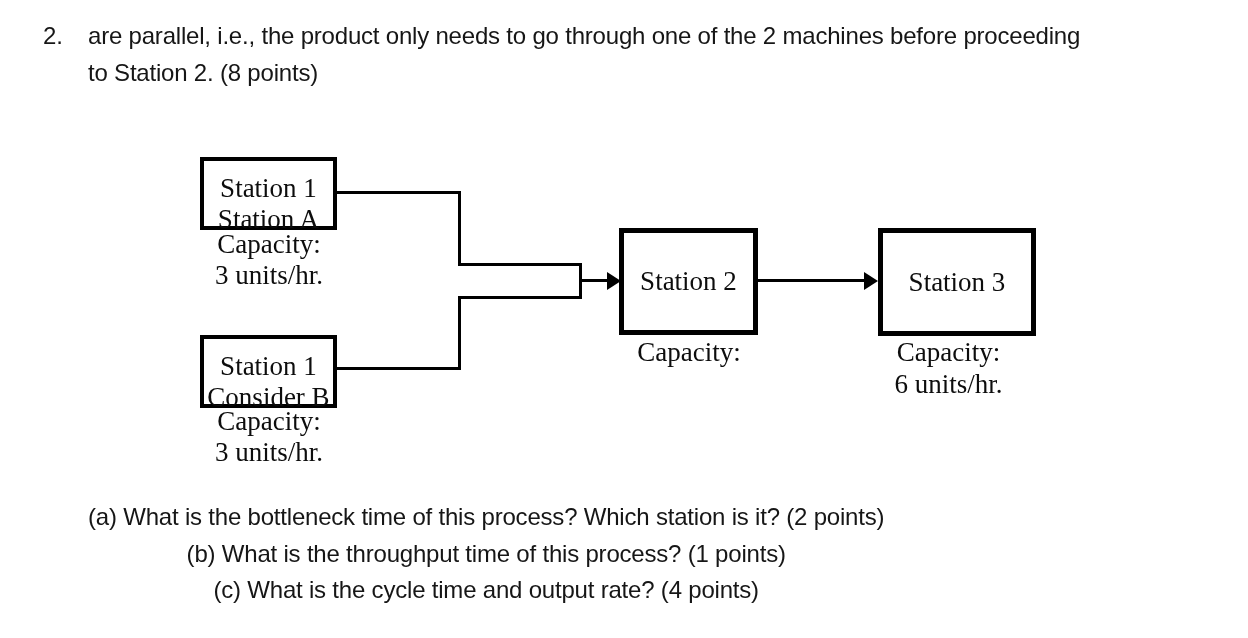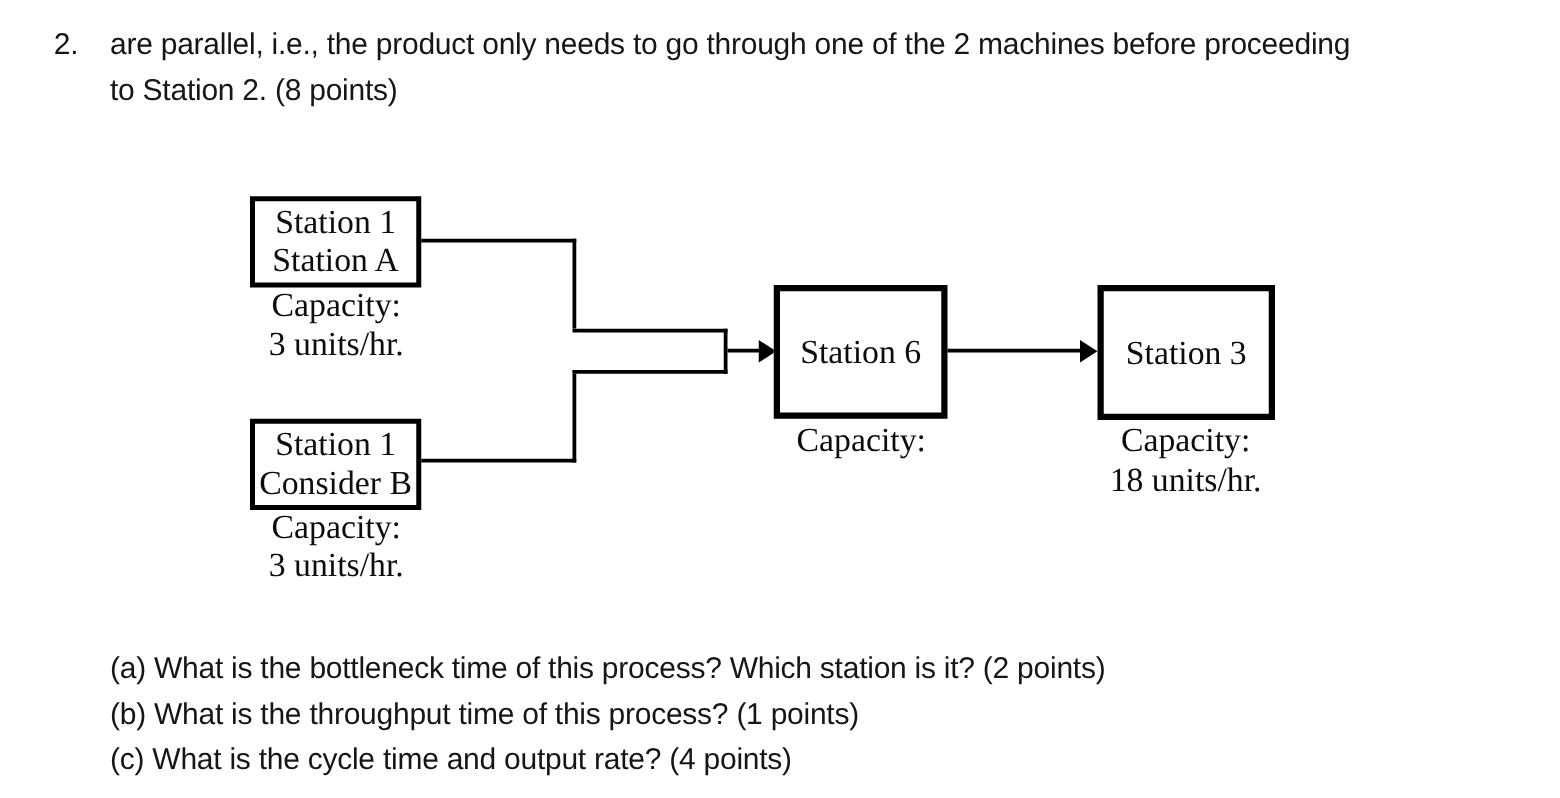--- a/index.html
+++ b/index.html
@@ -33,21 +33,21 @@
     font-family:"Liberation Serif", serif;
     font-size:27px;
     color:#0d0d0d;
   }
   .node-box{
     box-sizing:border-box;
     background:#ffffff;
     border:4px solid #000000;
     text-align:center;
     line-height:31px;
-    padding-top:1px;
+    padding-top:12px;
   }
   .station-box{
     box-sizing:border-box;
     background:#ffffff;
     border:5px solid #000000;
     display:flex;
     align-items:center;
     justify-content:center;
   }
   .cap{
@@ -106,36 +106,36 @@
   <div class="abs hline" style="left:337px;top:191px;width:124px;height:3px;"></div>
   <div class="abs hline" style="left:337px;top:367px;width:124px;height:3px;"></div>
   <div class="abs vline" style="left:458px;top:191px;width:3px;height:72px;"></div>
   <div class="abs vline" style="left:458px;top:296px;width:3px;height:74px;"></div>
 
   <div class="abs pipe" style="left:458px;top:263px;width:124px;height:36px;"></div>
   <div class="abs hline" style="left:582px;top:279px;width:28px;height:3px;"></div>
   <div class="abs arrow-head" style="left:607px;top:272px;"></div>
 
   <div class="abs station-box serif" style="left:619px;top:228px;width:139px;height:107px;">
-    <div>Station 6</div>
+    <div>Station 2</div>
   </div>
   <div class="abs serif cap2" style="left:608px;top:336px;width:162px;">
     <div>Capacity:</div>
   </div>
 
   <div class="abs hline" style="left:758px;top:279px;width:107px;height:3px;"></div>
   <div class="abs arrow-head" style="left:864px;top:272px;"></div>
 
-  <div class="abs station-box serif" style="left:878px;top:228px;width:142px;height:108px;">
+  <div class="abs station-box serif" style="left:878px;top:228px;width:158px;height:108px;">
     <div>Station 3</div>
   </div>
   <div class="abs serif cap2" style="left:866px;top:336px;width:165px;">
     <div>Capacity:</div>
-    <div>18 units/hr.</div>
+    <div>6 units/hr.</div>
   </div>
 
-  <div class="abs" style="left:88px;top:517px;">
+  <div class="abs" style="left:88px;top:499px;text-align:center;">
     <div class="q-line">(a) What is the bottleneck time of this process? Which station is it? (2 points)</div>
     <div class="q-line">(b) What is the throughput time of this process? (1 points)</div>
     <div class="q-line">(c) What is the cycle time and output rate? (4 points)</div>
   </div>
 
 </div>
 
 </body></html>

